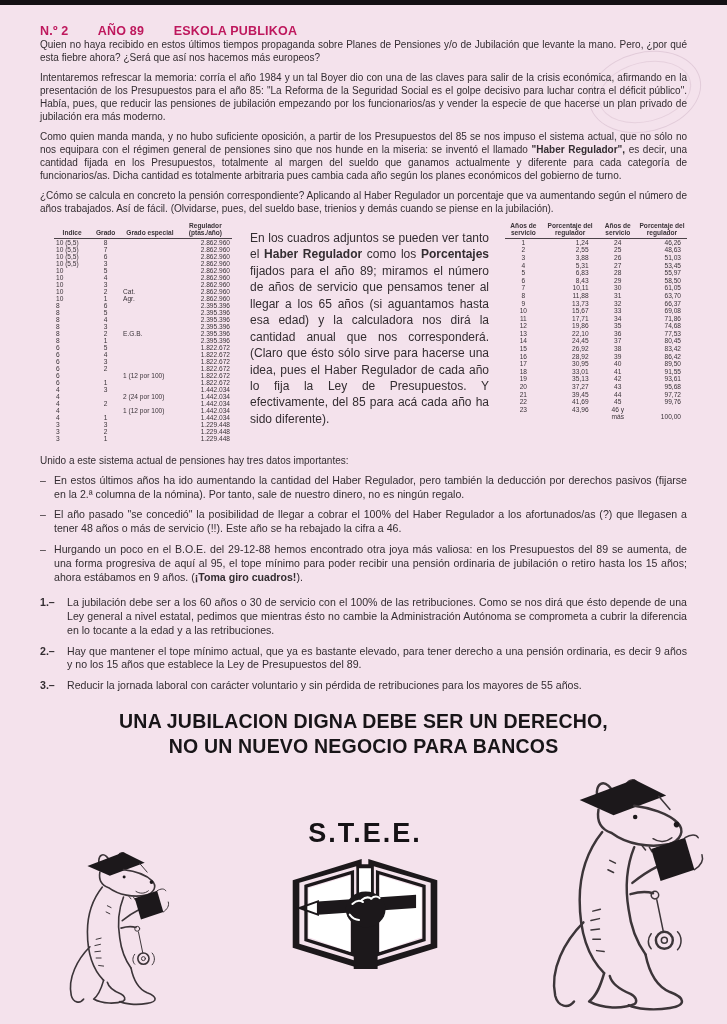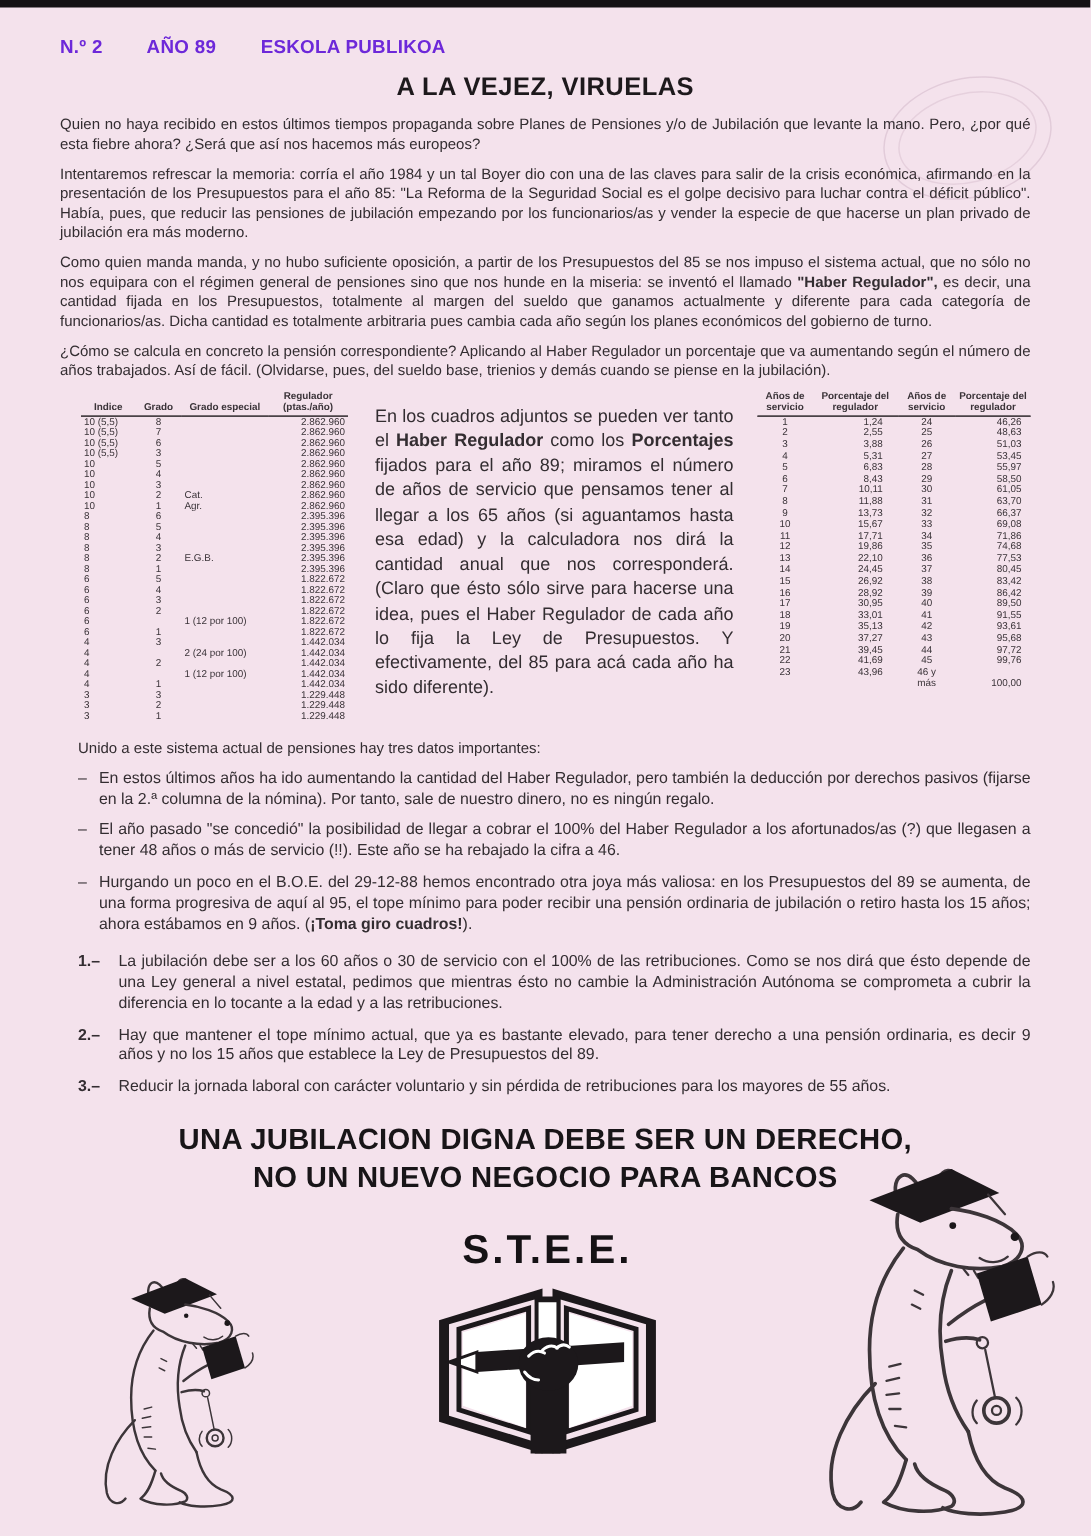--- a/index.html
+++ b/index.html
@@ -5,21 +5,21 @@
   html,body{margin:0;padding:0;}
   body{
     width:727px;height:1024px;position:relative;overflow:hidden;
     background:#f4e2ec;
     color:#332d31;
     font-family:"Liberation Sans", sans-serif;
     -webkit-font-smoothing:antialiased;
   }
   .scan-top{position:absolute;top:0;left:0;width:727px;height:5px;background:#141114;}
   .content{padding:18px 40px 0 40px;}
-  .masthead{font-weight:bold;font-size:12.5px;color:#6d28d9;letter-spacing:.2px;margin-top:6px;}
+  .masthead{font-weight:bold;font-size:12.5px;color:#be185d;letter-spacing:.2px;margin-top:6px;}
   .masthead span{margin-right:26px;}
   .page-title{text-align:center;font-weight:bold;font-size:17px;color:#1d191c;margin:10px 0 9px 0;letter-spacing:.3px;}
   p.body{font-size:10px;line-height:1.3;text-align:justify;margin:0 0 7px 0;}
   .bold{font-weight:bold;}
 
   .stamp{position:absolute;left:588px;top:52px;width:112px;height:78px;
     border:1px solid rgba(158,118,146,.38);border-radius:50%;transform:rotate(-14deg);opacity:.55;}
   .stamp::before{content:"";position:absolute;inset:9px;border:1px solid rgba(158,118,146,.30);border-radius:50%;}
 
   .mid{display:flex;align-items:flex-start;margin-top:4px;}
@@ -34,21 +34,21 @@
   .tbl-left td:nth-child(4){text-align:right;width:50px;}
   .tbl-left tbody tr{height:7px;}
   .tbl-right{width:182px;}
   .tbl-right td:nth-child(1){text-align:center;width:34px;}
   .tbl-right td:nth-child(2){text-align:right;width:48px;padding-right:10px;}
   .tbl-right td:nth-child(3){text-align:center;width:36px;}
   .tbl-right td:nth-child(4){text-align:right;width:44px;padding-right:6px;}
   .tbl-right tbody tr{height:7.6px;}
   .mid-note{flex:1;padding:8px 16px 0 18px;font-size:12px;line-height:1.37;text-align:justify;}
 
-  .section{margin-top:12px;margin-left:12px;}
+  .section{margin-top:12px;}
   .bullet{display:flex;font-size:10.6px;line-height:1.3;text-align:justify;margin-top:7px;}
   .bullet .marker{width:14px;flex:none;}
   .prop{display:flex;font-size:10.6px;line-height:1.3;text-align:justify;margin-top:7px;}
   .prop .pnum{width:27px;flex:none;font-weight:bold;}
 
   .banner{margin-top:16px;text-align:center;font-weight:bold;font-size:19.5px;line-height:1.28;color:#181518;letter-spacing:.2px;}
 
   .bottomzone{position:absolute;left:0;top:832px;width:658px;height:192px;}
   .union{position:absolute;left:225px;top:-14px;width:280px;text-align:center;color:#151215;}
   .union-top{font-weight:bold;font-size:27px;letter-spacing:2px;}
@@ -68,21 +68,20 @@
 <div class="stamp"></div>
 
 <div class="content">
 
   <div class="masthead">
     <span>N.º 2</span>
     <span>AÑO 89</span>
     <span>ESKOLA PUBLIKOA</span>
   </div>
 
-  <div class="page-title">A LA VEJEZ, VIRUELAS</div>
 
   <p class="body">Quien no haya recibido en estos últimos tiempos propaganda sobre Planes de Pensiones y/o de Jubilación que levante la mano. Pero, ¿por qué esta fiebre ahora? ¿Será que así nos hacemos más europeos?</p>
   <p class="body">Intentaremos refrescar la memoria: corría el año 1984 y un tal Boyer dio con una de las claves para salir de la crisis económica, afirmando en la presentación de los Presupuestos para el año 85: "La Reforma de la Seguridad Social es el golpe decisivo para luchar contra el déficit público". Había, pues, que reducir las pensiones de jubilación empezando por los funcionarios/as y vender la especie de que hacerse un plan privado de jubilación era más moderno.</p>
   <p class="body"><span>Como quien manda manda, y no hubo suficiente oposición, a partir de los Presupuestos del 85 se nos impuso el sistema actual, que no sólo no nos equipara con el régimen general de pensiones sino que nos hunde en la miseria: se inventó el llamado </span><span class="bold">"Haber Regulador",</span><span> es decir, una cantidad fijada en los Presupuestos, totalmente al margen del sueldo que ganamos actualmente y diferente para cada categoría de funcionarios/as. Dicha cantidad es totalmente arbitraria pues cambia cada año según los planes económicos del gobierno de turno.</span></p>
   <p class="body">¿Cómo se calcula en concreto la pensión correspondiente? Aplicando al Haber Regulador un porcentaje que va aumentando según el número de años trabajados. Así de fácil. (Olvidarse, pues, del sueldo base, trienios y demás cuando se piense en la jubilación).</p>
 
   <div class="mid">
 
     <div class="tblwrap tbl-left">
       <table class="tbl">

